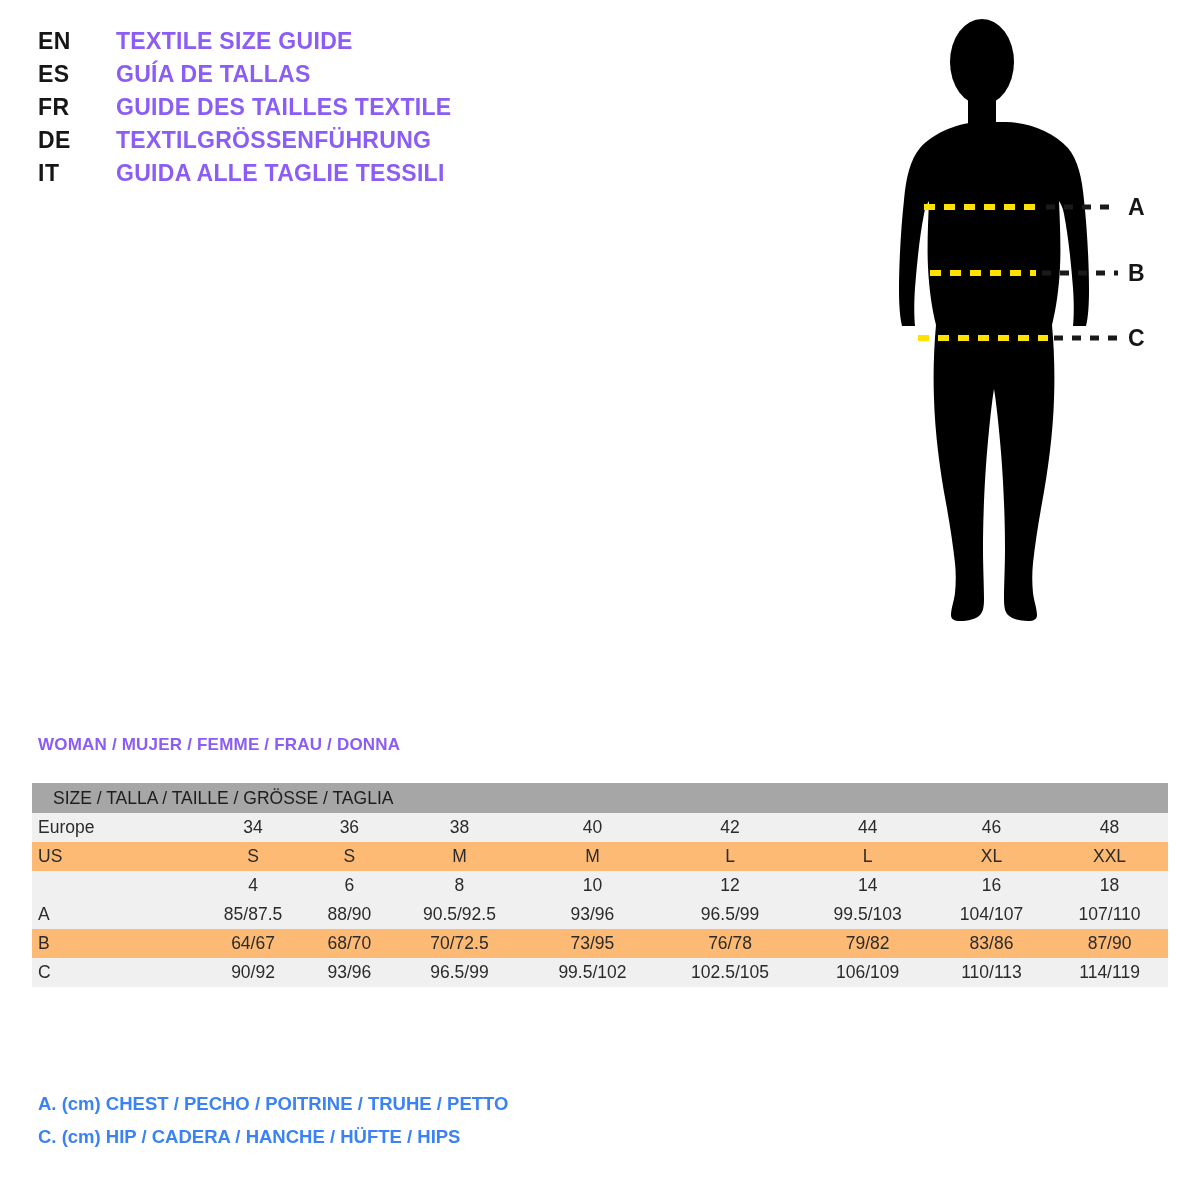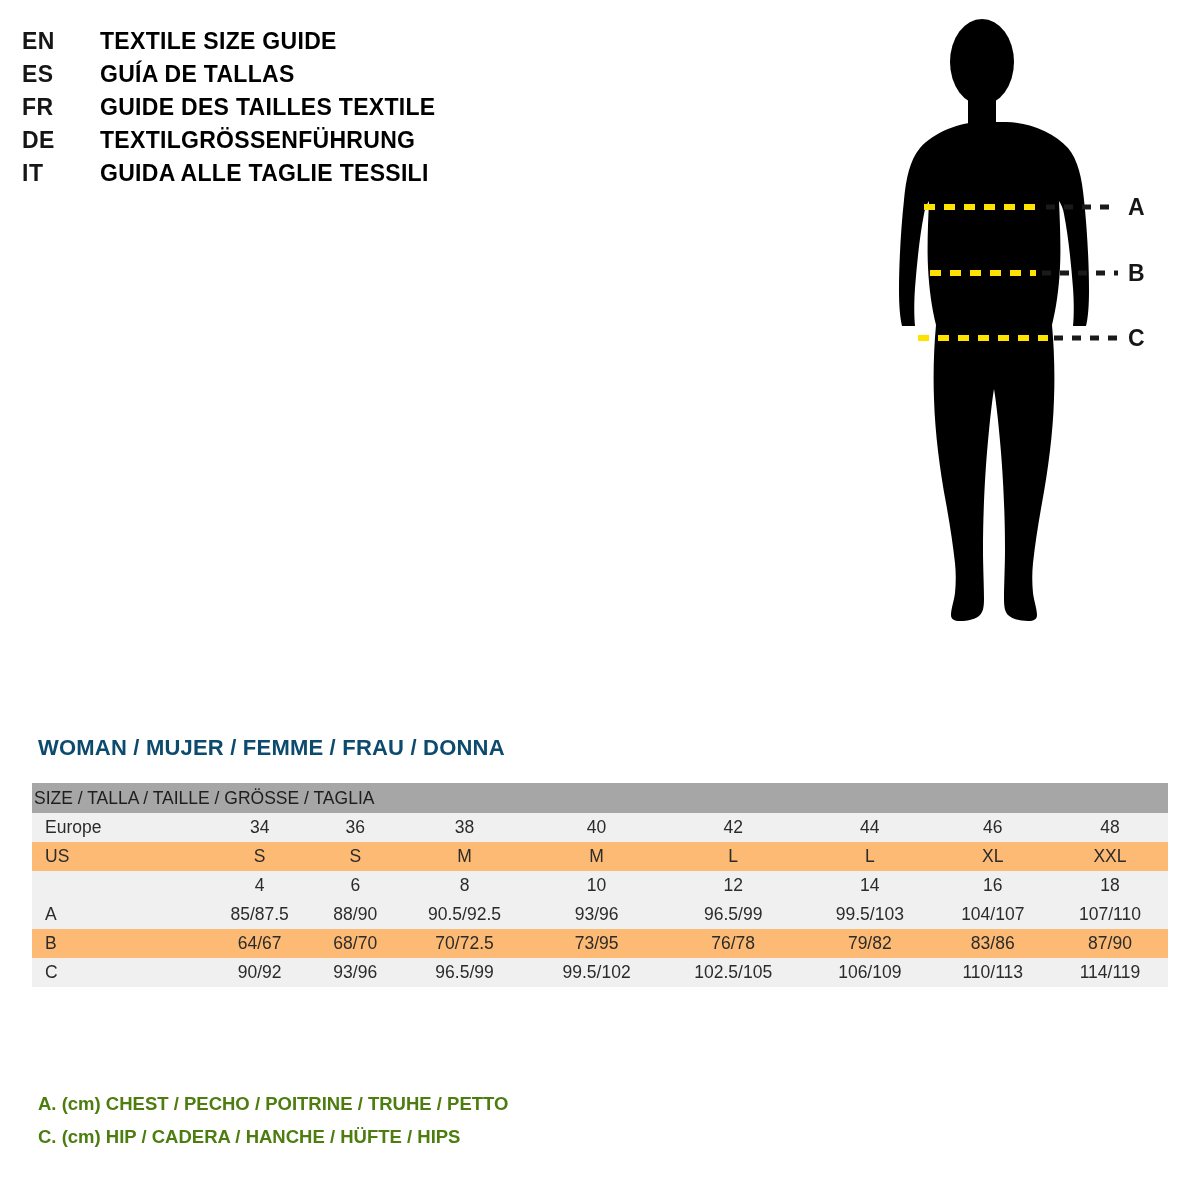--- a/index.html
+++ b/index.html
@@ -12,41 +12,41 @@
     height: 1200px;
     position: relative;
     font-family: "Liberation Sans", sans-serif;
     color: #1a1a1a;
     overflow: hidden;
   }
 
   
   #title-block {
     position: absolute;
-    left: 22px;
+    left: 38px;
     top: 28px;
     width: 560px;
   }
   .title-row {
     display: flex;
     align-items: baseline;
     height: 33px;
   }
   .title-lang {
     width: 78px;
     font-size: 23px;
     font-weight: bold;
     letter-spacing: 0.5px;
     color: #161616;
   }
   .title-text {
     font-size: 23px;
     font-weight: bold;
     letter-spacing: 0.3px;
-    color: #000000;
+    color: #8b5cf6;
     white-space: nowrap;
   }
 
   
   #figure-area {
     position: absolute;
     left: 860px;
     top: 10px;
     width: 330px;
     height: 730px;
@@ -59,24 +59,24 @@
     font-size: 23px;
     font-weight: bold;
     color: #161616;
   }
 
   
   #section-heading {
     position: absolute;
     left: 38px;
     top: 735px;
-    font-size: 22px;
+    font-size: 17px;
     font-weight: bold;
     letter-spacing: 0.2px;
-    color: #0c4a6e;
+    color: #8b5cf6;
   }
 
   
   #size-table {
     position: absolute;
     left: 32px;
     top: 783px;
     width: 1136px;
     border-collapse: collapse;
     font-size: 17.5px;
@@ -89,43 +89,43 @@
     font-weight: normal;
     text-align: center;
     border: none;
   }
   #size-table .hdr-row th {
     background: #a6a6a6;
     text-align: left;
     font-size: 17.5px;
     font-weight: normal;
     color: #1e1e1e;
-    padding-left: 2px;
+    padding-left: 21px;
     height: 30px;
     line-height: 30px;
   }
   #size-table tr.row-light td { background: #f0f0f0; }
   #size-table tr.row-dark td { background: #fdba74; }
   #size-table td.rowlabel {
     text-align: left;
-    padding-left: 13px;
+    padding-left: 6px;
     width: 160px;
   }
 
   
   #footnotes {
     position: absolute;
     left: 38px;
     top: 1087px;
     width: 800px;
   }
   .footnote {
     font-size: 18.5px;
     font-weight: bold;
-    color: #4d7c0f;
+    color: #3b82f6;
     height: 33px;
     line-height: 33px;
     white-space: nowrap;
   }
 </style>
 </head>
 <body>
 
 <div id="title-block">
   <div class="title-row">

